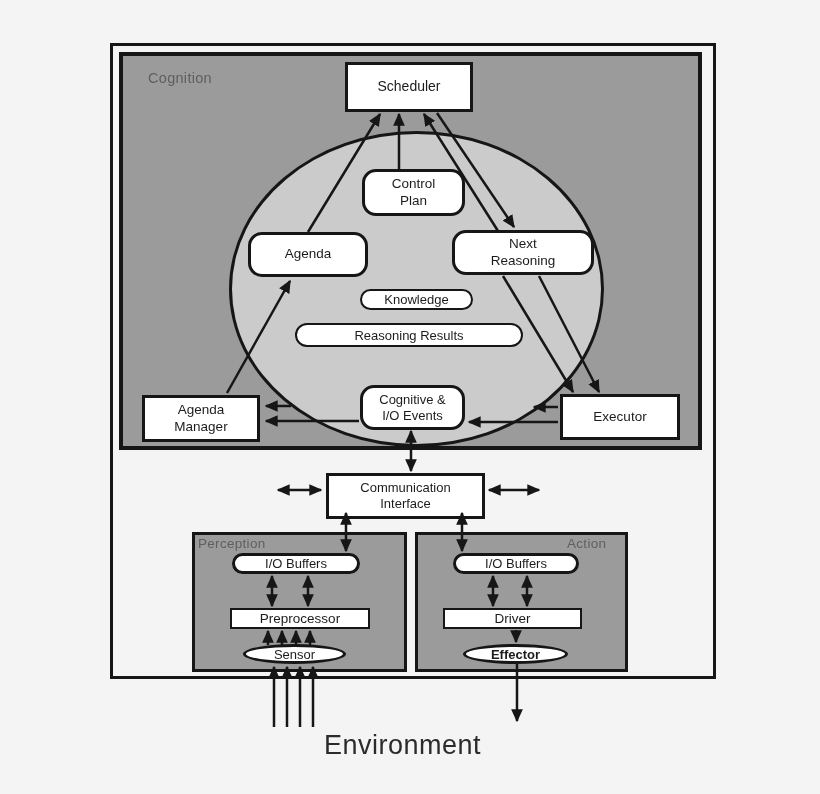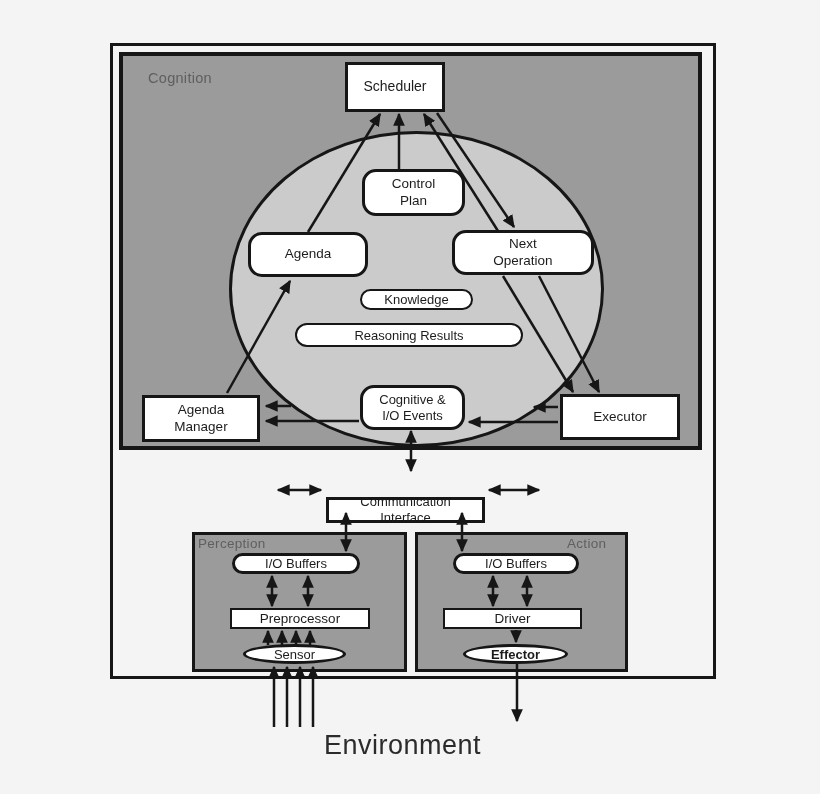--- a/index.html
+++ b/index.html
@@ -47,36 +47,36 @@
   <div class="panel-label" style="left:148px;top:70px;">Cognition</div>
 
   <div class="abs" style="left:229px;top:131px;width:375px;height:316px;border-radius:50%;
               background:var(--ellipse-gray);border:3px solid var(--line);"></div>
 
   <div class="abs panel3" style="left:192px;top:532px;width:215px;height:140px;"></div>
   <div class="panel-label" style="left:198px;top:536px;font-size:13.5px;">Perception</div>
   <div class="abs panel3" style="left:415px;top:532px;width:213px;height:140px;"></div>
   <div class="panel-label" style="left:567px;top:536px;font-size:13.5px;text-align:center;">Action</div>
 
-  <div class="abs node" style="left:345px;top:62px;width:100px;height:50px;font-size:14px;">
+  <div class="abs node" style="left:345px;top:62px;width:128px;height:50px;font-size:14px;">
     <span>Scheduler</span>
   </div>
 
   <div class="abs node rounded" style="left:362px;top:169px;width:103px;height:47px;">
     <span>Control</span>
     <span>Plan</span>
   </div>
 
   <div class="abs node rounded" style="left:248px;top:232px;width:120px;height:45px;">
     <span>Agenda</span>
   </div>
 
   <div class="abs node rounded" style="left:452px;top:230px;width:142px;height:45px;">
     <span>Next</span>
-    <span>Operation</span>
+    <span>Reasoning</span>
   </div>
 
   <div class="abs node pill" style="left:360px;top:289px;width:113px;height:21px;">
     <span>Knowledge</span>
   </div>
 
   <div class="abs node pill" style="left:295px;top:323px;width:228px;height:24px;">
     <span>Reasoning Results</span>
   </div>
 
@@ -87,21 +87,21 @@
 
   <div class="abs node" style="left:142px;top:395px;width:118px;height:47px;">
     <span>Agenda</span>
     <span>Manager</span>
   </div>
 
   <div class="abs node" style="left:560px;top:394px;width:120px;height:46px;">
     <span>Executor</span>
   </div>
 
-  <div class="abs node" style="left:326px;top:473px;width:159px;height:26px;font-size:13px;margin-top:24px;">
+  <div class="abs node" style="left:326px;top:473px;width:159px;height:46px;font-size:13px;">
     <span>Communication</span>
     <span>Interface</span>
   </div>
 
   <div class="abs node pill3" style="left:232px;top:553px;width:128px;height:21px;">
     <span>I/O Buffers</span>
   </div>
   <div class="abs node thin" style="left:230px;top:608px;width:140px;height:21px;">
     <span>Preprocessor</span>
   </div>

